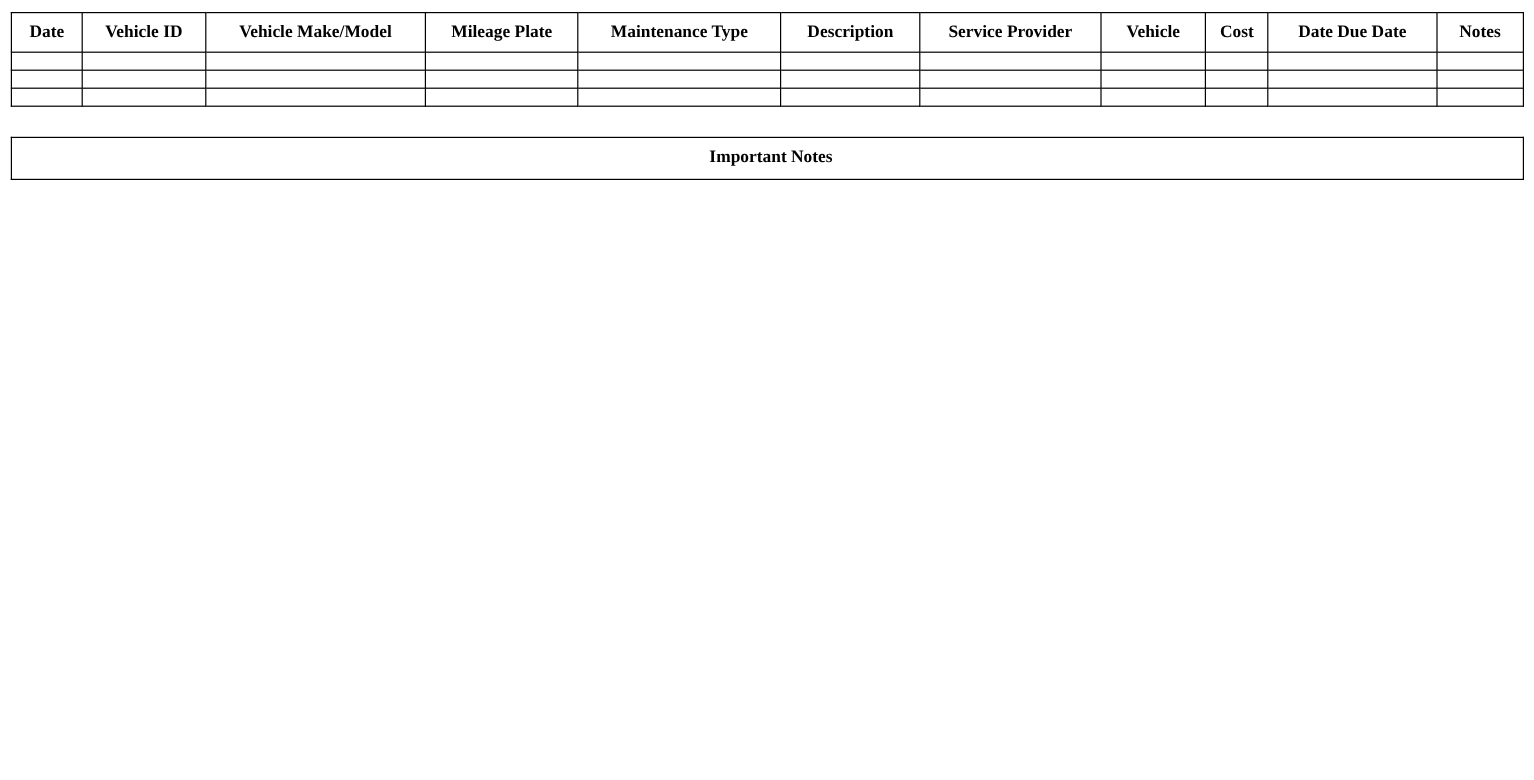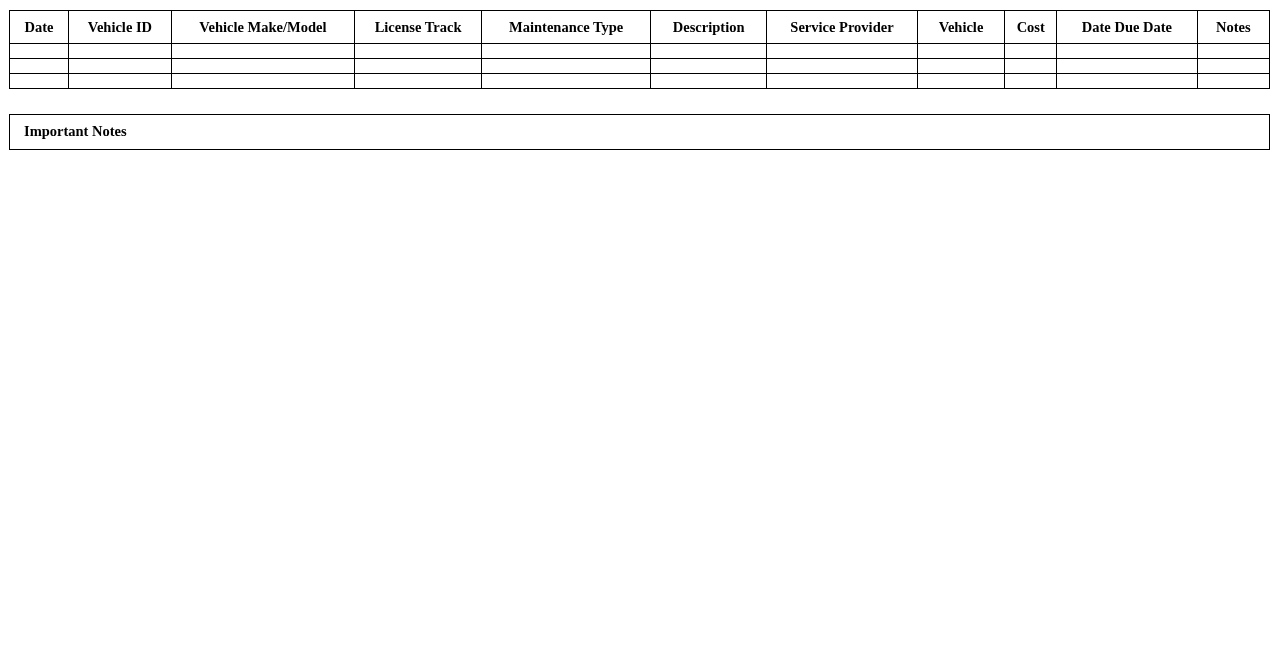--- a/index.html
+++ b/index.html
@@ -72,21 +72,21 @@
     width: 1261px;
     border-collapse: collapse;
     table-layout: fixed;
   }
   .notes-table th,
   .notes-table td {
     border: 1px solid #000000;
     font-size: 14.5px;
     line-height: 1.2;
     padding: 6px 8px 6px 14px;
-    text-align: left;
+    text-align: center;
     vertical-align: middle;
     height: 22px;
   }
   .notes-table th {
     font-weight: bold;
   }
   .notes-table td {
     font-weight: normal;
   }
 </style>
@@ -107,21 +107,21 @@
       <col class="col-mileage">
       <col class="col-cost">
       <col class="col-due-date">
       <col class="col-notes">
     </colgroup>
     <thead>
       <tr>
         <th>Date</th>
         <th>Vehicle ID</th>
         <th>Vehicle Make/Model</th>
-        <th>License Track</th>
+        <th>Mileage Plate</th>
         <th>Maintenance Type</th>
         <th>Description</th>
         <th>Service Provider</th>
         <th>Vehicle</th>
         <th>Cost</th>
         <th>Date Due Date</th>
         <th>Notes</th>
       </tr>
     </thead>
     <tbody>

